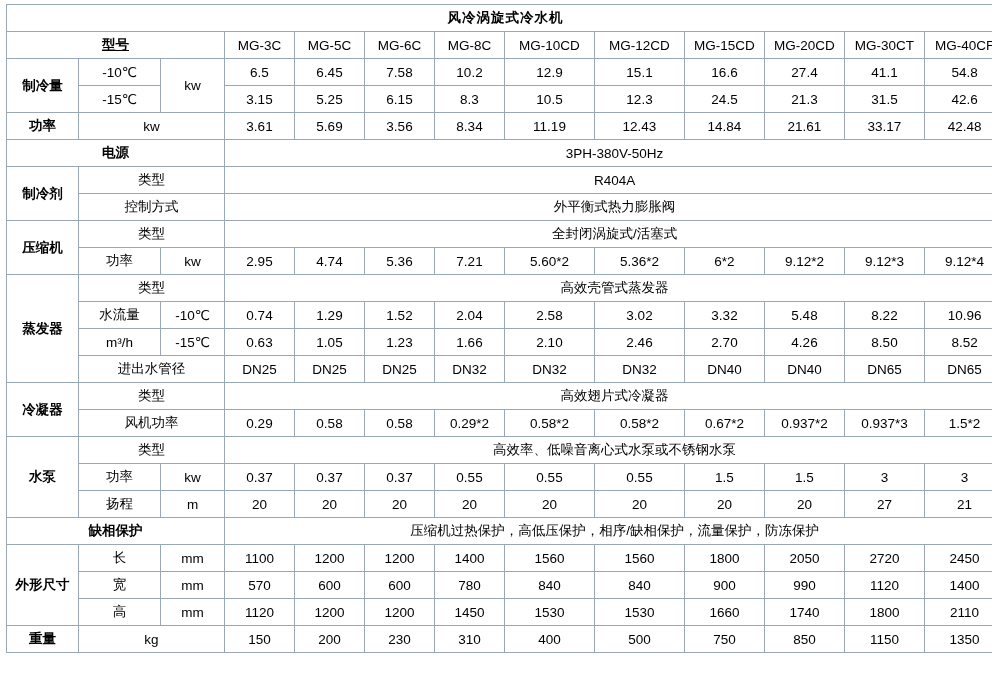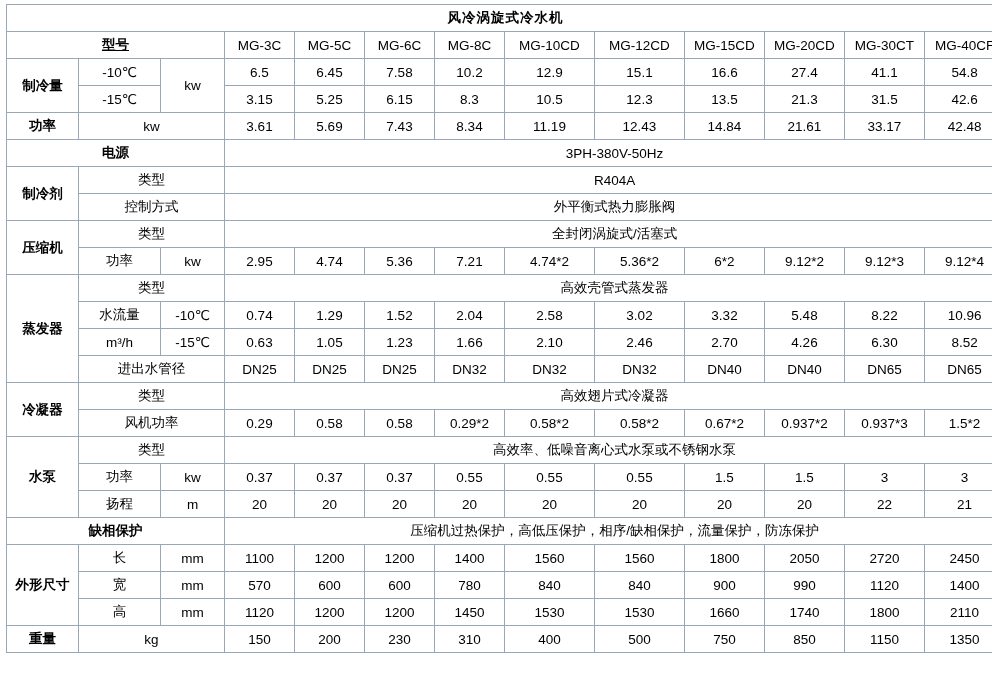--- a/index.html
+++ b/index.html
@@ -131,32 +131,32 @@
   </tr>
 
   <tr>
     <td class="lbl-sub">-15℃</td>
     <td class="val">3.15</td>
     <td class="val">5.25</td>
     <td class="val">6.15</td>
     <td class="val">8.3</td>
     <td class="val">10.5</td>
     <td class="val">12.3</td>
-    <td class="val">13.5</td>
+    <td class="val">24.5</td>
     <td class="val">21.3</td>
     <td class="val">31.5</td>
     <td class="val">42.6</td>
   </tr>
 
   <tr>
     <td class="lbl">功率</td>
     <td class="unit" colspan="2">kw</td>
     <td class="val">3.61</td>
     <td class="val">5.69</td>
-    <td class="val">7.43</td>
+    <td class="val">3.56</td>
     <td class="val">8.34</td>
     <td class="val">11.19</td>
     <td class="val">12.43</td>
     <td class="val">14.84</td>
     <td class="val">21.61</td>
     <td class="val">33.17</td>
     <td class="val">42.48</td>
   </tr>
 
   <tr>
@@ -180,21 +180,21 @@
     <td class="span-text" colspan="10">全封闭涡旋式/活塞式</td>
   </tr>
 
   <tr>
     <td class="lbl-sub">功率</td>
     <td class="unit">kw</td>
     <td class="val">2.95</td>
     <td class="val">4.74</td>
     <td class="val">5.36</td>
     <td class="val">7.21</td>
-    <td class="val">4.74*2</td>
+    <td class="val">5.60*2</td>
     <td class="val">5.36*2</td>
     <td class="val">6*2</td>
     <td class="val">9.12*2</td>
     <td class="val">9.12*3</td>
     <td class="val">9.12*4</td>
   </tr>
 
   <tr>
     <td class="lbl" rowspan="4">蒸发器</td>
     <td class="lbl-sub" colspan="2">类型</td>
@@ -220,21 +220,21 @@
     <td class="lbl-sub">m³/h</td>
     <td class="unit">-15℃</td>
     <td class="val">0.63</td>
     <td class="val">1.05</td>
     <td class="val">1.23</td>
     <td class="val">1.66</td>
     <td class="val">2.10</td>
     <td class="val">2.46</td>
     <td class="val">2.70</td>
     <td class="val">4.26</td>
-    <td class="val">6.30</td>
+    <td class="val">8.50</td>
     <td class="val">8.52</td>
   </tr>
 
   <tr>
     <td class="lbl-sub" colspan="2">进出水管径</td>
     <td class="val">DN25</td>
     <td class="val">DN25</td>
     <td class="val">DN25</td>
     <td class="val">DN32</td>
     <td class="val">DN32</td>
@@ -287,21 +287,21 @@
     <td class="lbl-sub">扬程</td>
     <td class="unit">m</td>
     <td class="val">20</td>
     <td class="val">20</td>
     <td class="val">20</td>
     <td class="val">20</td>
     <td class="val">20</td>
     <td class="val">20</td>
     <td class="val">20</td>
     <td class="val">20</td>
-    <td class="val">22</td>
+    <td class="val">27</td>
     <td class="val">21</td>
   </tr>
 
   <tr class="safety-row">
     <td class="lbl" colspan="3">缺相保护</td>
     <td class="span-text" colspan="10">压缩机过热保护，高低压保护，相序/缺相保护，流量保护，防冻保护</td>
   </tr>
 
   <tr>
     <td class="lbl" rowspan="3">外形尺寸</td>

